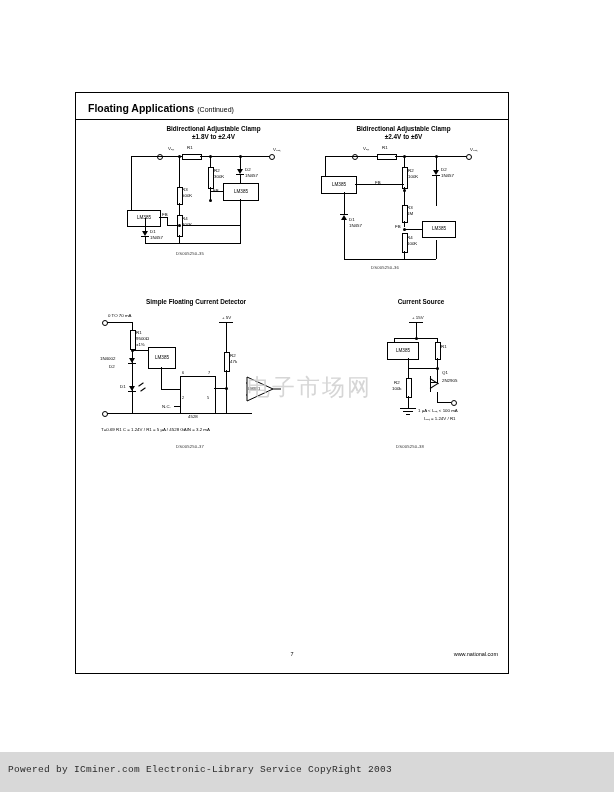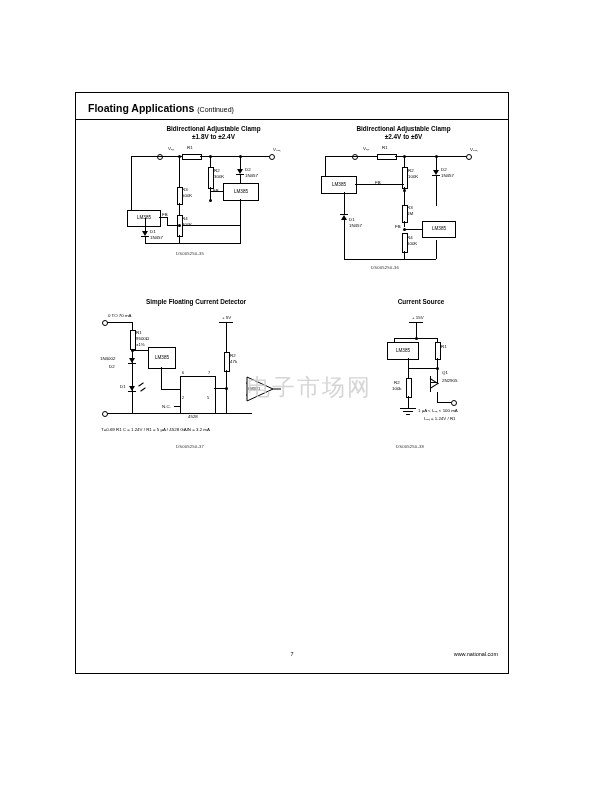--- a/index.html
+++ b/index.html
@@ -469,14 +469,17 @@
 
       <div class="ds-id" style="left:50px;top:146px;">DS005250-38</div>
     </div>
 
     <div class="pagenum" style="top:558px;">7</div>
     <div class="weblink" style="top:558px;">www.national.com</div>
   </div>
 
   <div class="watermark">电子市场网</div>
 
+  <div class="bottom-strip">
+    <span>Powered by ICminer.com Electronic-Library Service CopyRight 2003</span>
+  </div>
 
 </div>
 
 </body></html>

